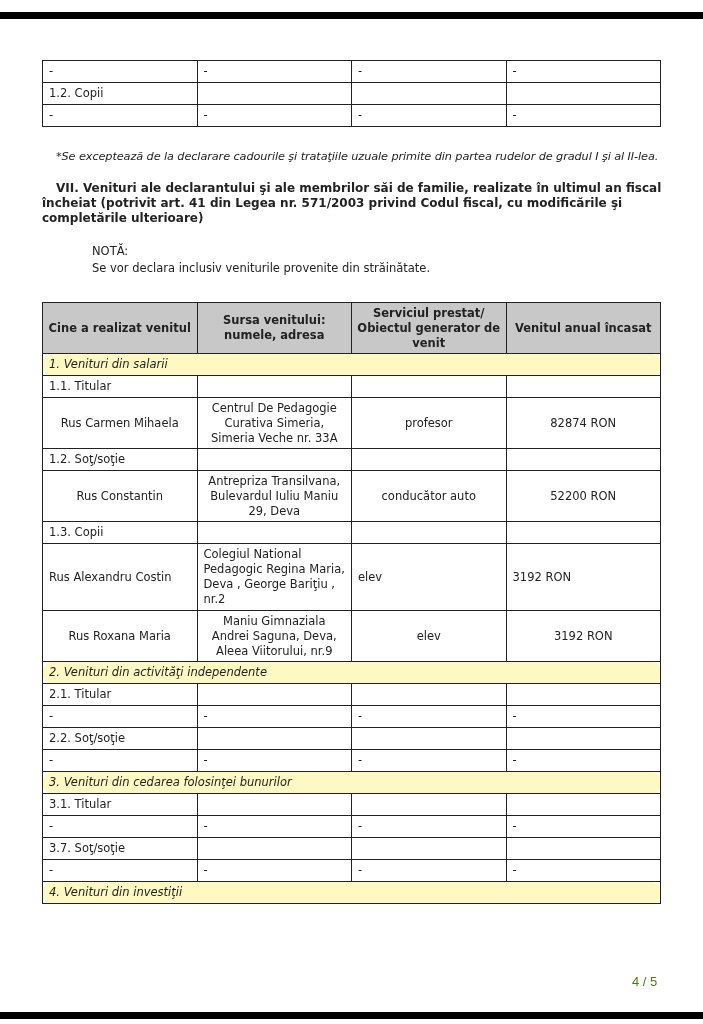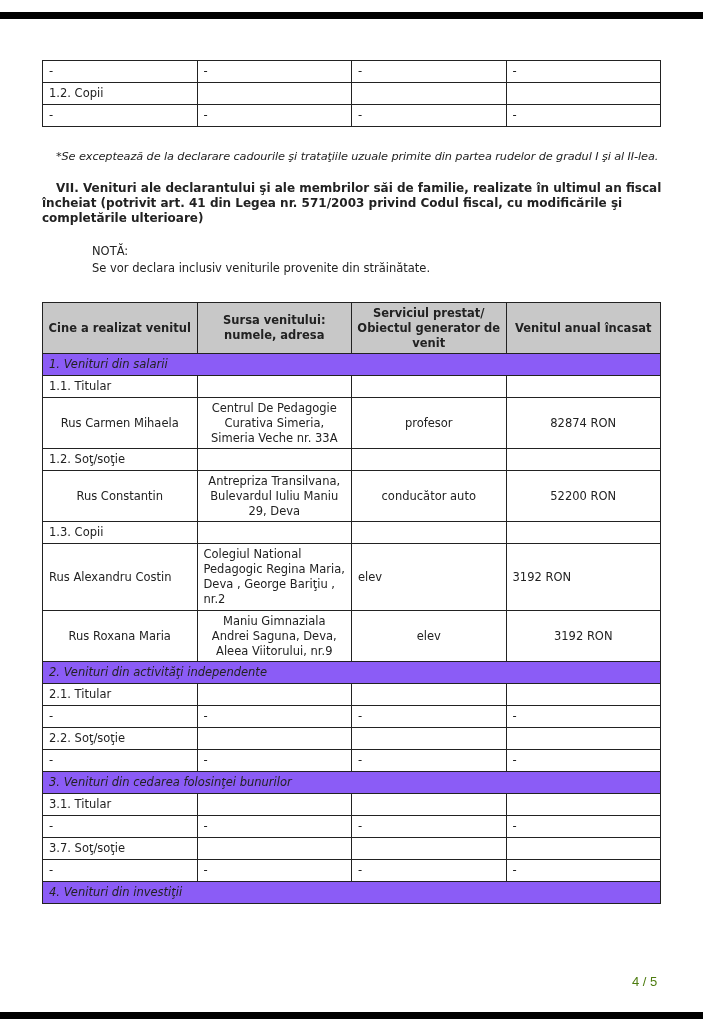--- a/index.html
+++ b/index.html
@@ -11,21 +11,21 @@
   .bar.top { top:12px; }
   .bar.bottom { top:1012px; }
   table { border-collapse:collapse; position:absolute; left:42px; width:619px; table-layout:fixed; }
   td, th { border:1.5px solid #222; font-size:11.5px; padding:0 6px; vertical-align:middle; text-align:left; line-height:15px; }
   col.c1,col.c2,col.c3,col.c4 { width:25%; }
   #top-table { top:60px; }
   #top-table td { height:21px; }
   #income-table { top:302px; }
   #income-table th { background:#c8c8c8; font-weight:bold; text-align:center; font-size:11.5px; height:50px; padding:0 4px; }
   #income-table td { height:21px; }
-  #income-table tr.section td { background:#8b5cf6; font-style:italic; }
+  #income-table tr.section td { background:#fef9c3; font-style:italic;border-radius:9px; }
   #income-table tr.tall3 td { height:50px;text-align:center; }
   #income-table tr.tall4 td { height:66px;margin-left:20px; }
   .note-italic { position:absolute; left:56px; top:150px; font-style:italic; font-size:11.3px; letter-spacing:-0.1px;text-align:right; }
   .heading { position:absolute; left:42px; top:181px; width:630px; font-weight:bold; font-size:12px; line-height:15px; text-indent:14px; }
   .nota { position:absolute; left:55px; top:243px; font-size:11.5px; line-height:17px;margin-left:37px; }
   .page-num { position:absolute; left:632px; top:974px; font-family:"Liberation Sans", sans-serif; font-size:13px; color:#4d7c0f; }
 </style>
 </head>
 <body>
 

